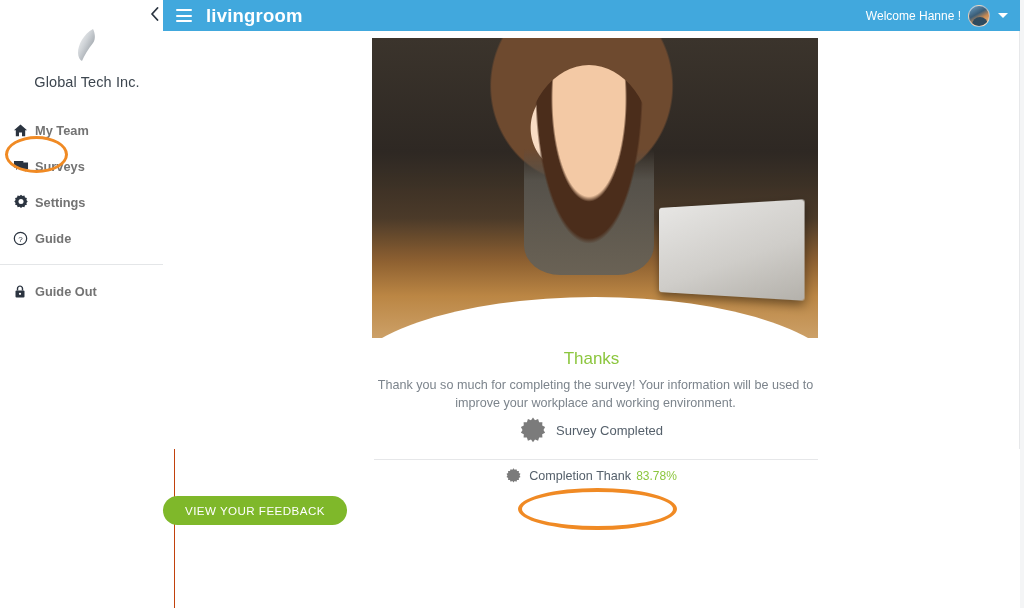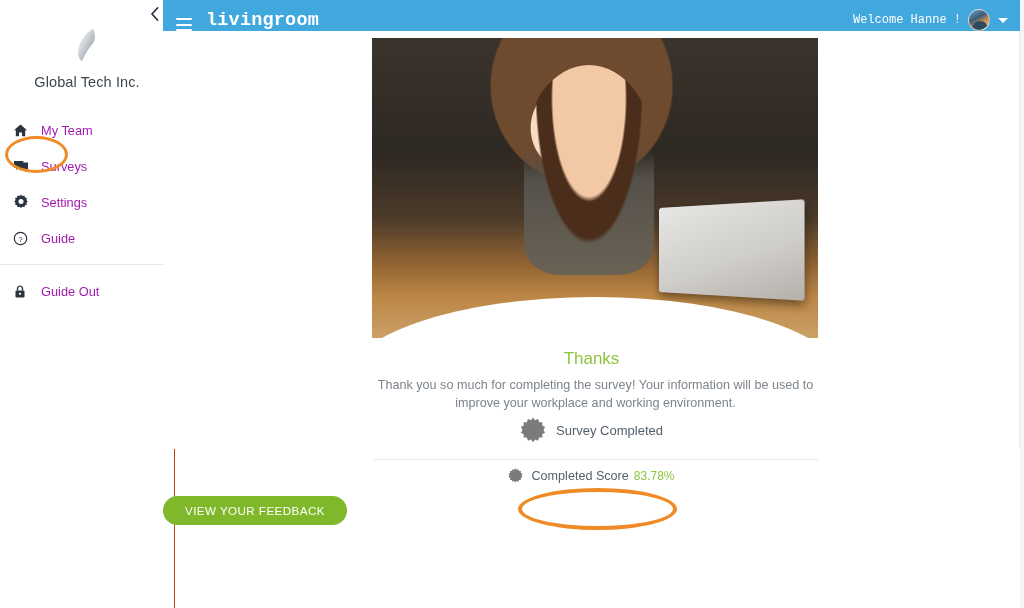--- a/index.html
+++ b/index.html
@@ -43,41 +43,41 @@
     cursor: pointer;
     color: #5a6570;
     font-size: 12.8px;
   }
   .nav-icon {
     width: 22px; height: 20px;
     display: flex; align-items: center; justify-content: flex-start;
     color: #2b3440;
     flex: 0 0 22px;
   }
-  .nav-label { margin-left: 6px; color: #a21caf; }
+  .nav-label { color: #737373; font-weight: bold; }
   .nav-sep {
     height: 1px; background: #e4e6e8;
     margin: 8px 0 8px 0; width: 163px;
   }
   
   #me-highlight {
     position: absolute;
     left: 5px; top: 136px;
     width: 63px; height: 37px;
     border: 3.5px solid #f08a24;
     border-radius: 50%;
     pointer-events: none;
   }
 
   
   #topbar {
     position: absolute; left: 163px; top: 0;
     width: 857px; height: 31px;
     background: #41a8dd;
-    display: flex; align-items: flex-end; font-family: Liberation Mono, monospace;
+    display: flex; align-items: center;
   }
   #hamburger {
     margin-left: 13px; width: 16px; height: 13px;
     display: flex; flex-direction: column; justify-content: space-between;
     cursor: pointer;
   }
   #hamburger span { display: block; height: 2px; background: #fff; border-radius: 1px; }
   #topbar-logo {
     margin-left: 14px;
     color: #ffffff;
@@ -353,21 +353,21 @@
       </div>
 
       <div id="divider"></div>
 
       <div id="score-row">
         <span>
           <svg class="badge-star" width="15" height="15" viewBox="0 0 26 26" fill="#7b7b7b">
             <path d="M13 0.6 L15 3.2 L18.1 2 L19.1 5.2 L22.4 5.2 L22.2 8.5 L25.1 10 L23.5 12.9 L25.1 15.8 L22.2 17.3 L22.4 20.6 L19.1 20.6 L18.1 23.8 L15 22.6 L13 25.2 L11 22.6 L7.9 23.8 L6.9 20.6 L3.6 20.6 L3.8 17.3 L0.9 15.8 L2.5 12.9 L0.9 10 L3.8 8.5 L3.6 5.2 L6.9 5.2 L7.9 2 L11 3.2 Z"></path>
           </svg>
         </span>
-        <span id="score-label">Completed Score</span>
+        <span id="score-label">Completion Thank</span>
         <span id="score-value">83.78%</span>
       </div>
 
       <div id="feedback-wrap">
         <button id="feedback-btn">VIEW YOUR FEEDBACK</button>
       </div>
 
     </div>
   </main>
 

